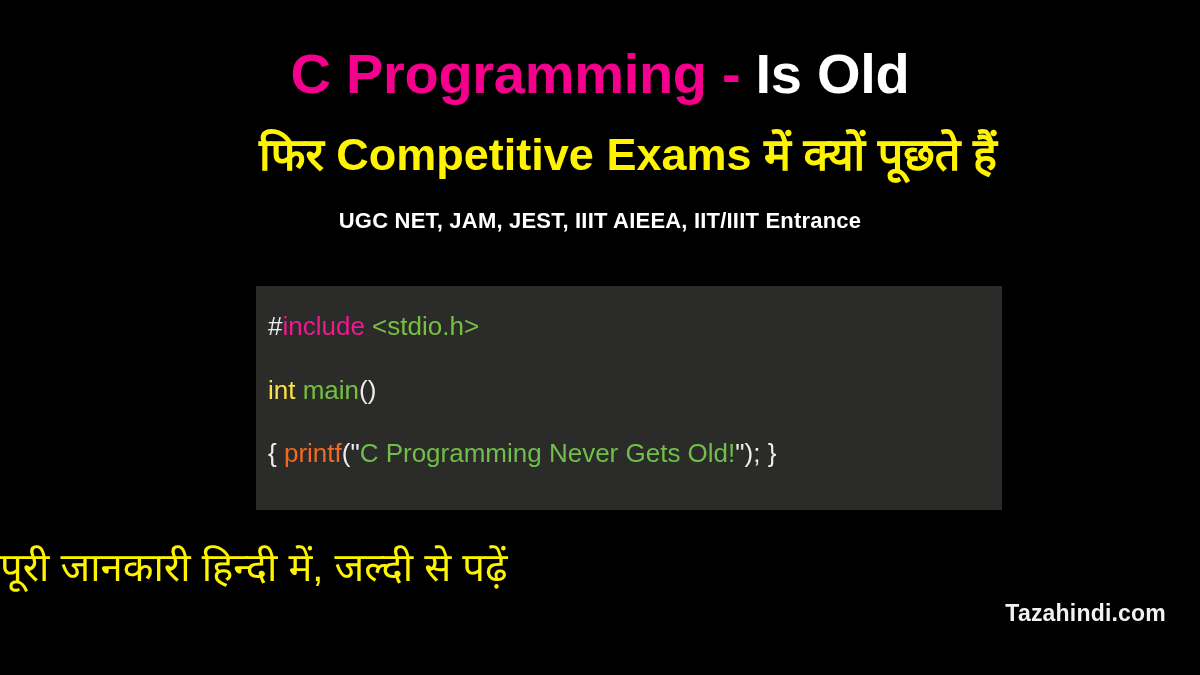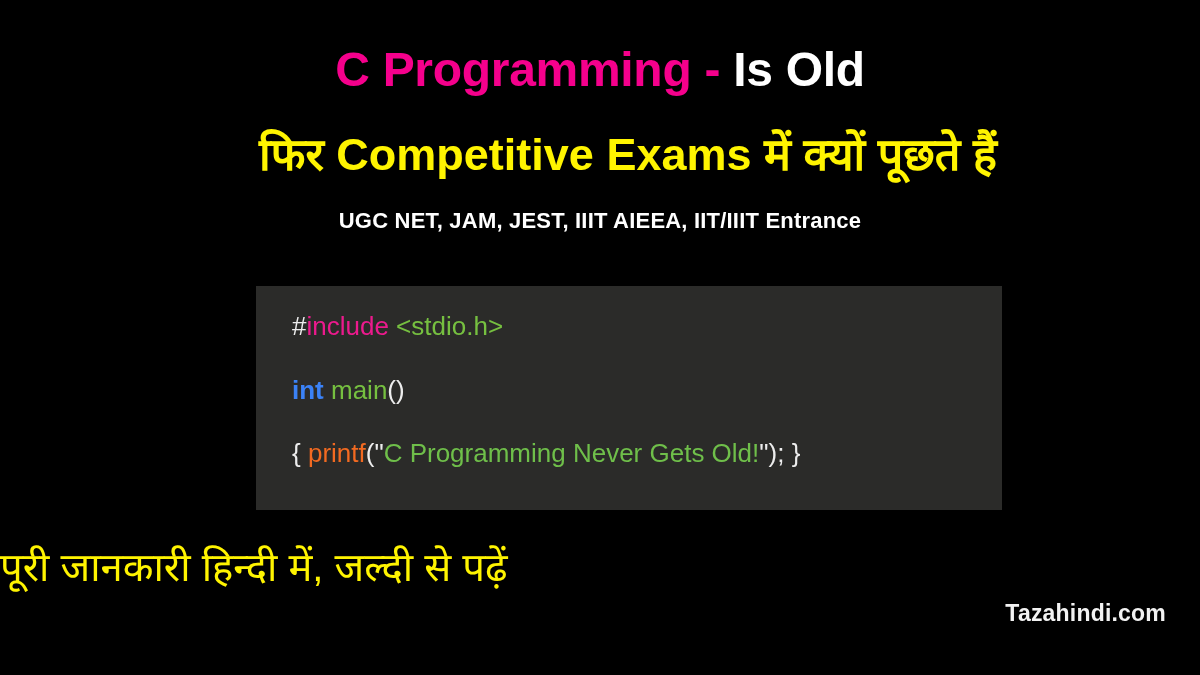--- a/index.html
+++ b/index.html
@@ -21,21 +21,21 @@
     background: #000000;
   }
 
   
   .headline {
     position: absolute;
     top: 44px;
     left: 0;
     width: 1200px;
     text-align: center;
-    font-size: 48px;
+    font-size: 56px;
     font-weight: 700;
     line-height: 1.08;
     letter-spacing: -0.3px;
     white-space: nowrap;
   }
   .headline .accent { color: #F5008C; }
   .headline .dash   { color: #F5008C; }
   .headline .plain  { color: #FFFFFF; }
 
   .subhead {
@@ -67,35 +67,35 @@
 
   
   .code-card {
     position: absolute;
     left: 256px;
     top: 286px;
     width: 746px;
     height: 224px;
     background: #2B2B29;
     box-sizing: border-box;
-    padding: 26px 0 0 36px;
+    padding: 26px 0 0 12px;
   }
   .code-line {
     font-family: "Liberation Sans", sans-serif;
     font-size: 26px;
     line-height: 1.1;
     color: #E8E8E8;
     white-space: nowrap;
     margin-bottom: 35px;
   }
   .code-line:last-child { margin-bottom: 0; }
   .tok-punct   { color: #EDEDED; }
   .tok-macro   { color: #EC1A8D; }
   .tok-header  { color: #76C040; }
-  .tok-type    { color: #3b82f6; font-weight: bold; }
+  .tok-type    { color: #fde047; }
   .tok-func    { color: #76C040; margin-top: 44px; }
   .tok-call    { color: #F26A21; }
   .tok-string  { color: #6FBF4A; margin-top: 32px; }
 
   
   .footer-hindi {
     position: absolute;
     top: 542px;
     left: 0;
     width: 1200px;

